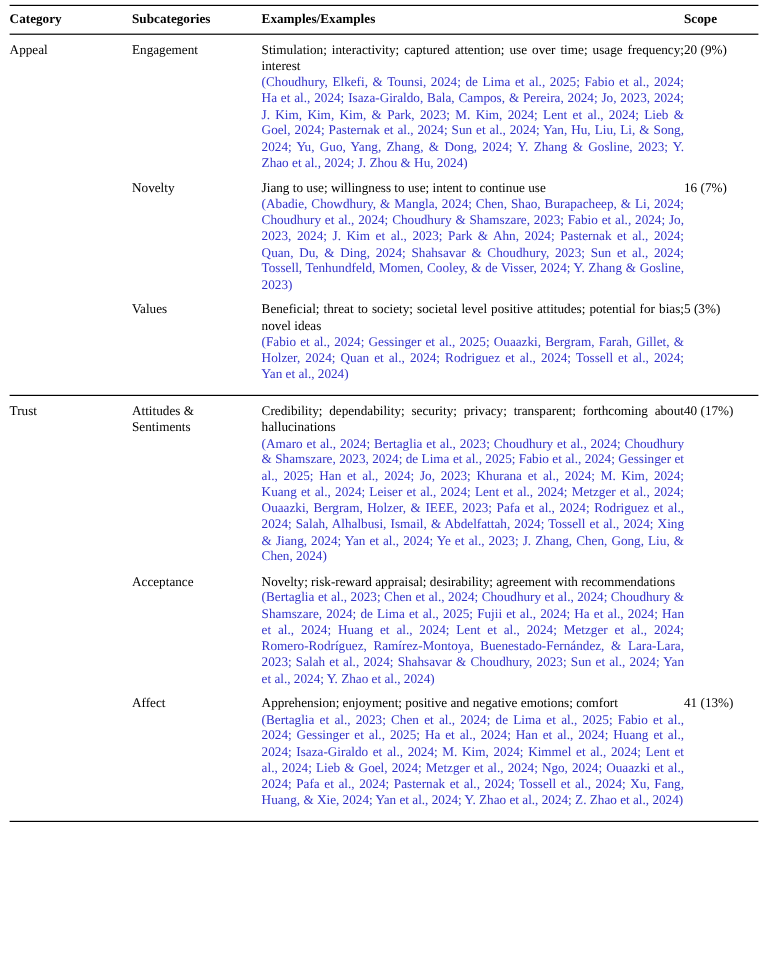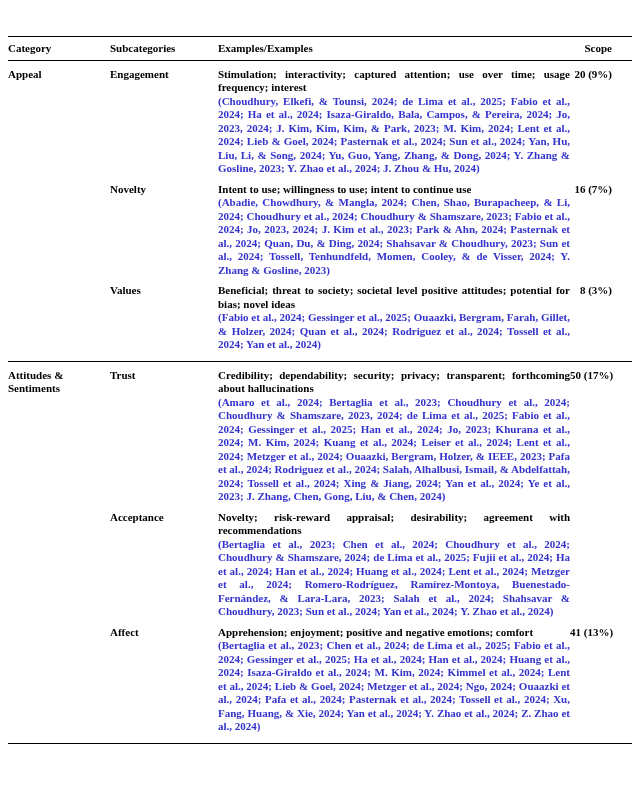--- a/index.html
+++ b/index.html
@@ -12,71 +12,68 @@
     height: 807px;
     overflow: hidden;
     font-family: "Liberation Serif", "DejaVu Serif", serif;
     color: #000000;
     -webkit-font-smoothing: antialiased;
   }
   .page {
     box-sizing: border-box;
     width: 640px;
     padding: 4px 8px 0 8px;
-    margin-top: 32px;
   }
   .table {
     border-top: 1.6px solid #000;
     border-bottom: 1.6px solid #000;
   }
   .grid-row {
     display: grid;
     grid-template-columns: 102px 108px 352px 1fr;
   }
   .header-row {
     font-size: 11.5px;
     font-weight: bold;
     line-height: 14px;
     padding: 5px 0 4px 0;
     border-bottom: 0.8px solid #000;
   }
   .header-scope {
-    text-align: right;
+    text-align: left;
     padding-right: 20px;
   }
   .group {
     padding: 7px 0 9px 0;
   }
   .group + .group {
     border-top: 0.8px solid #000;
   }
   .row {
     margin-bottom: 7px;
-    font-weight: bold;
   }
   .row:last-child {
     margin-bottom: 0;
   }
   .cell {
     font-size: 11px;
     line-height: 13.5px;
   }
   .category-cell, .subcategory-cell {
     padding-right: 8px;
   }
   .examples-cell {
     text-align: justify;
     hyphens: auto;
     -webkit-hyphens: auto;
   }
   .sources {
     color: var(--cite-color, #3333cc);
   }
   .scope-cell {
-    text-align: right;
     padding-right: 20px;
     white-space: nowrap;
   }
 </style>
 </head>
 <body>
 
 <div class="page">
   <div class="table">
 
@@ -97,48 +94,48 @@
       <div class="examples">Stimulation; interactivity; captured attention; use over time; usage frequency; interest</div>
       <div class="sources">(Choudhury, Elkefi, &amp; Tounsi, 2024; de Lima et al., 2025; Fabio et al., 2024; Ha et al., 2024; Isaza-Giraldo, Bala, Campos, &amp; Pereira, 2024; Jo, 2023, 2024; J. Kim, Kim, Kim, &amp; Park, 2023; M. Kim, 2024; Lent et al., 2024; Lieb &amp; Goel, 2024; Pasternak et al., 2024; Sun et al., 2024; Yan, Hu, Liu, Li, &amp; Song, 2024; Yu, Guo, Yang, Zhang, &amp; Dong, 2024; Y. Zhang &amp; Gosline, 2023; Y. Zhao et al., 2024; J. Zhou &amp; Hu, 2024)</div>
     </div>
     <div class="cell scope-cell">20 (9%)</div>
   </div>
 
   <div class="grid-row row">
     <div class="cell category-cell"></div>
     <div class="cell subcategory-cell">Novelty</div>
     <div class="cell examples-cell">
-      <div class="examples">Intent to use; willingness to use; intent to continue use</div>
+      <div class="examples">Jiang to use; willingness to use; intent to continue use</div>
       <div class="sources">(Abadie, Chowdhury, &amp; Mangla, 2024; Chen, Shao, Burapacheep, &amp; Li, 2024; Choudhury et al., 2024; Choudhury &amp; Shamszare, 2023; Fabio et al., 2024; Jo, 2023, 2024; J. Kim et al., 2023; Park &amp; Ahn, 2024; Pasternak et al., 2024; Quan, Du, &amp; Ding, 2024; Shahsavar &amp; Choudhury, 2023; Sun et al., 2024; Tossell, Tenhundfeld, Momen, Cooley, &amp; de Visser, 2024; Y. Zhang &amp; Gosline, 2023)</div>
     </div>
     <div class="cell scope-cell">16 (7%)</div>
   </div>
 
   <div class="grid-row row">
     <div class="cell category-cell"></div>
     <div class="cell subcategory-cell">Values</div>
     <div class="cell examples-cell">
       <div class="examples">Beneficial; threat to society; societal level positive attitudes; potential for bias; novel ideas</div>
       <div class="sources">(Fabio et al., 2024; Gessinger et al., 2025; Ouaazki, Bergram, Farah, Gillet, &amp; Holzer, 2024; Quan et al., 2024; Rodriguez et al., 2024; Tossell et al., 2024; Yan et al., 2024)</div>
     </div>
-    <div class="cell scope-cell">8 (3%)</div>
+    <div class="cell scope-cell">5 (3%)</div>
   </div>
 </div>
   </div>
 
   <div class="group">
     <div>
   <div class="grid-row row">
+    <div class="cell subcategory-cell">Trust</div>
     <div class="cell category-cell">Attitudes &amp; Sentiments</div>
-    <div class="cell subcategory-cell">Trust</div>
     <div class="cell examples-cell">
       <div class="examples">Credibility; dependability; security; privacy; transparent; forthcoming about hallucinations</div>
       <div class="sources">(Amaro et al., 2024; Bertaglia et al., 2023; Choudhury et al., 2024; Choudhury &amp; Shamszare, 2023, 2024; de Lima et al., 2025; Fabio et al., 2024; Gessinger et al., 2025; Han et al., 2024; Jo, 2023; Khurana et al., 2024; M. Kim, 2024; Kuang et al., 2024; Leiser et al., 2024; Lent et al., 2024; Metzger et al., 2024; Ouaazki, Bergram, Holzer, &amp; IEEE, 2023; Pafa et al., 2024; Rodriguez et al., 2024; Salah, Alhalbusi, Ismail, &amp; Abdelfattah, 2024; Tossell et al., 2024; Xing &amp; Jiang, 2024; Yan et al., 2024; Ye et al., 2023; J. Zhang, Chen, Gong, Liu, &amp; Chen, 2024)</div>
     </div>
-    <div class="cell scope-cell">50 (17%)</div>
+    <div class="cell scope-cell">40 (17%)</div>
   </div>
 
   <div class="grid-row row">
     <div class="cell category-cell"></div>
     <div class="cell subcategory-cell">Acceptance</div>
     <div class="cell examples-cell">
       <div class="examples">Novelty; risk-reward appraisal; desirability; agreement with recommendations</div>
       <div class="sources">(Bertaglia et al., 2023; Chen et al., 2024; Choudhury et al., 2024; Choudhury &amp; Shamszare, 2024; de Lima et al., 2025; Fujii et al., 2024; Ha et al., 2024; Han et al., 2024; Huang et al., 2024; Lent et al., 2024; Metzger et al., 2024; Romero-Rodríguez, Ramírez-Montoya, Buenestado-Fernández, &amp; Lara-Lara, 2023; Salah et al., 2024; Shahsavar &amp; Choudhury, 2023; Sun et al., 2024; Yan et al., 2024; Y. Zhao et al., 2024)</div>
     </div>
   </div>

